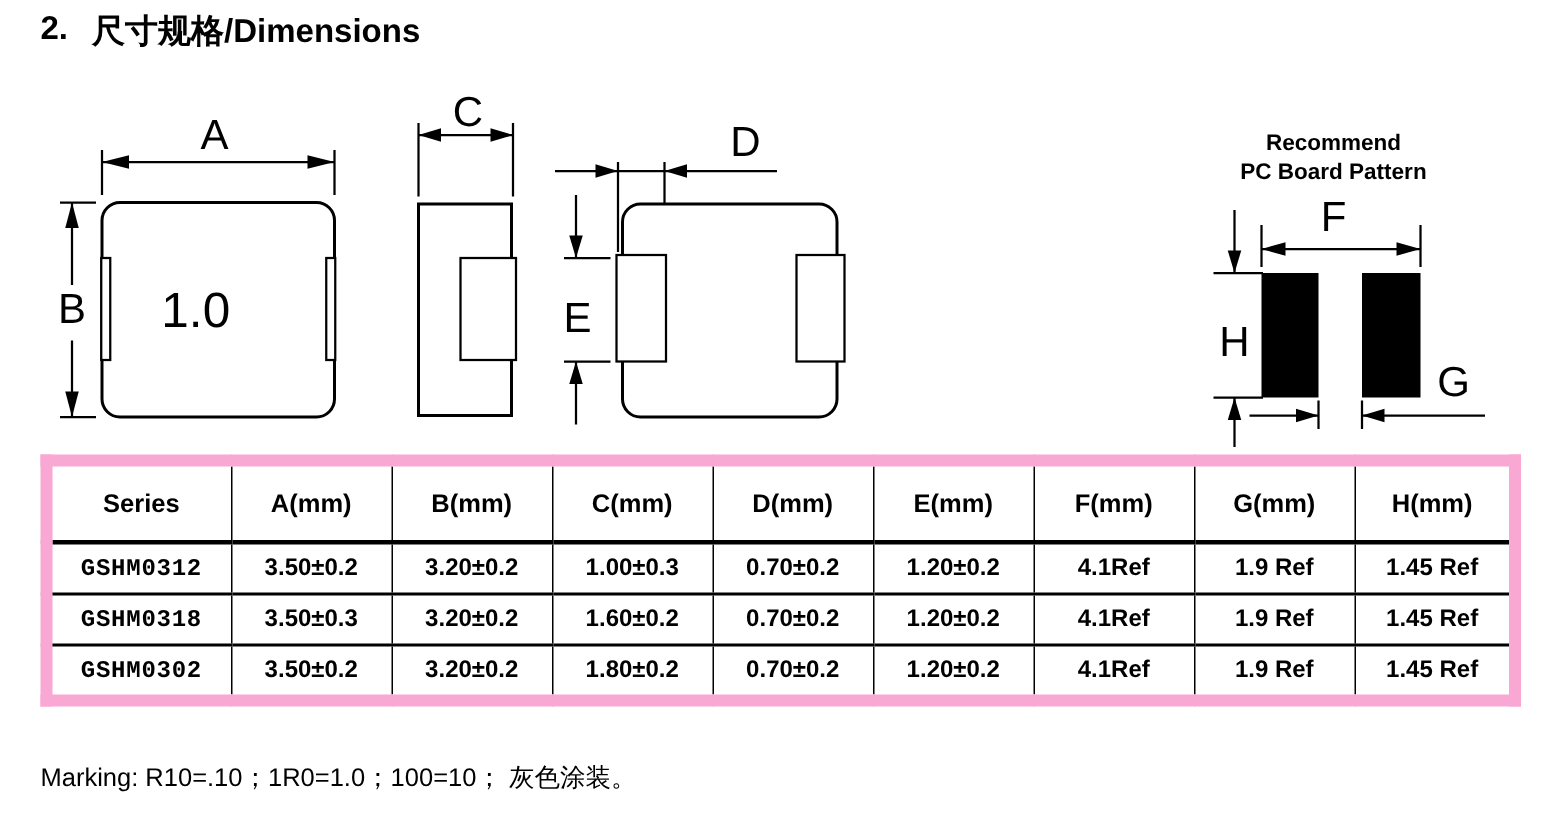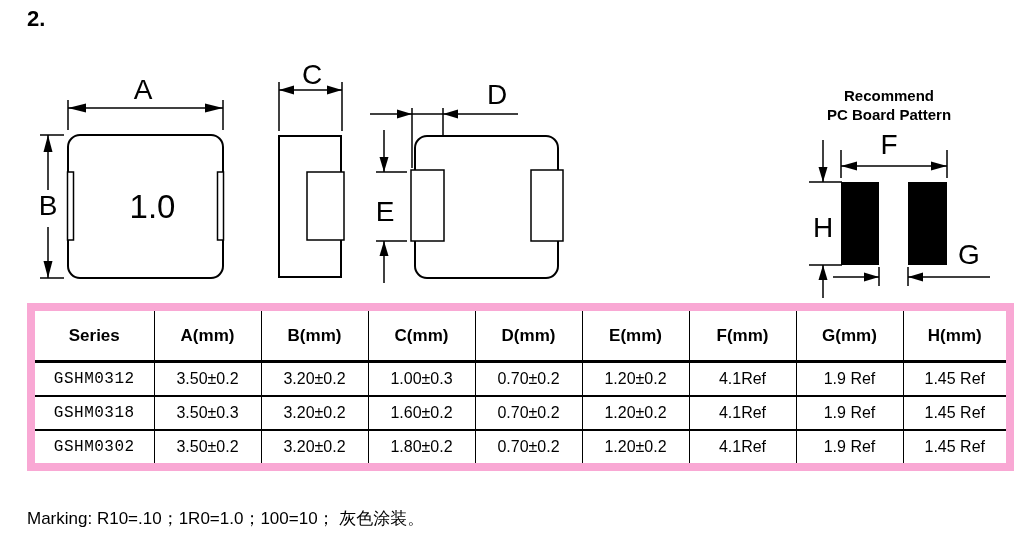--- a/index.html
+++ b/index.html
@@ -30,37 +30,38 @@
     position:absolute; left:27px; top:303px; width:981px;
     border-collapse:collapse; table-layout:fixed;
     border:8px solid #f9a8d4; text-align:center;
   }
   table.dims th, table.dims td {
     border-left:1px solid #000; border-right:1px solid #000;
     border-top:2px solid #000; border-bottom:2px solid #000;
     padding:0; text-align:center; vertical-align:middle; overflow:hidden;
   }
   table.dims thead th { height:49px; font-size:17px; font-weight:bold; border-bottom:3px solid #000; }
-  table.dims tbody td { height:32px; font-size:16px; font-weight:normal; }
+  table.dims tbody td { height:32px; font-size:16px; font-weight:bold; }
   table.dims td.series {
     font-family:"Liberation Mono","DejaVu Sans Mono",monospace;
     font-size:16px; letter-spacing:0.5px;
   }
   .marking-note {
     position:absolute; left:27px; top:507px;
     font-size:17px; font-weight:normal; white-space:nowrap;
   }
 </style>
 </head>
 <body>
 
 <div class="page">
 
   <div class="title">
     <span>2.</span>
+    <span>尺寸规格/Dimensions</span>
   </div>
 
   <svg class="drawings" width="1028" height="248" viewBox="0 0 1028 248">
 
     <g>
       <g>
         <line x1="68" y1="45" x2="68" y2="75"></line>
         <line x1="223" y1="45" x2="223" y2="75"></line>
         <line x1="68" y1="53" x2="223" y2="53"></line>
         <polygon points="68,53 86,48.5 86,57.5"></polygon>
@@ -136,21 +137,21 @@
         <line x1="833" y1="222" x2="879" y2="222"></line>
         <line x1="908" y1="222" x2="990" y2="222"></line>
         <polygon points="879,222 864,217.5 864,226.5"></polygon>
         <polygon points="908,222 923,217.5 923,226.5"></polygon>
       </g>
     </g>
   </svg>
 
   <span class="dimlabel" style="left:131px; top:76px; width:24px;">A</span>
   <span class="dimlabel bg" style="left:34px; top:192px; width:24px;">B</span>
-  <span class="part-marking" style="left:120px; top:190px; width:65px;">1.0</span>
+  <span class="part-marking" style="left:98px; top:190px; width:65px;">1.0</span>
   <span class="dimlabel" style="left:300px; top:61px; width:24px;">C</span>
   <span class="dimlabel" style="left:484px; top:81px; width:26px;">D</span>
   <span class="dimlabel bg" style="left:370px; top:198px; width:26px;">E</span>
   <span class="dimlabel" style="left:876px; top:131px; width:26px;">F</span>
   <span class="dimlabel" style="left:955px; top:241px; width:28px;">G</span>
   <span class="dimlabel bg" style="left:808px; top:214px; width:26px;">H</span>
 
   <div class="pcb-title">
     <div>Recommend</div>
     <div>PC Board Pattern</div>

